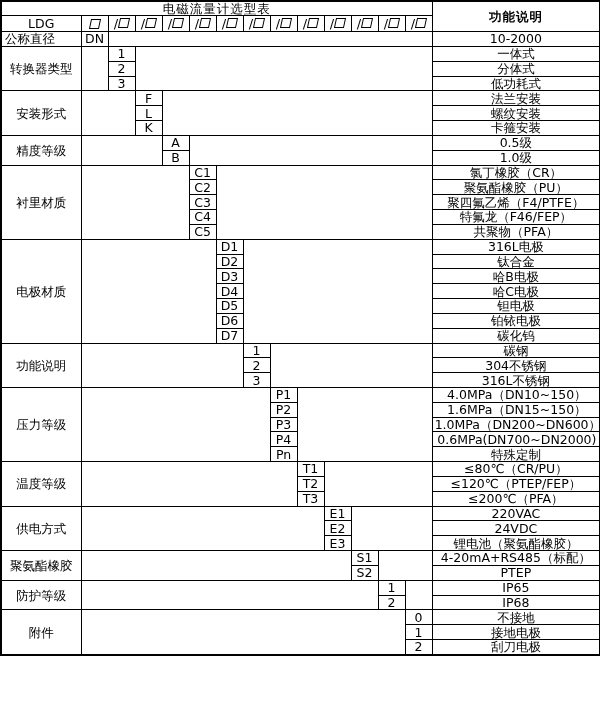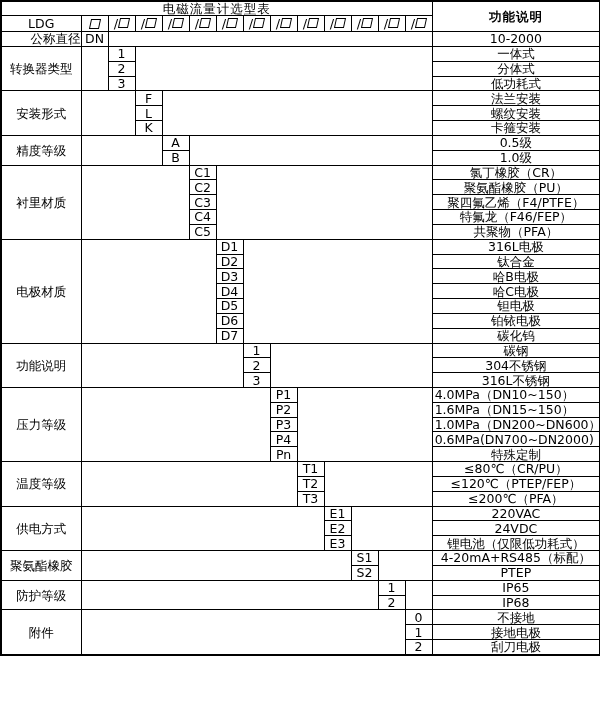--- a/index.html
+++ b/index.html
@@ -44,28 +44,28 @@
     border-left: 2px solid #000000;
     font-size: 13px;
     letter-spacing: 1px;
     font-weight: bold;
   }
   td.desc {
     border-left: 2px solid #000000;
     font-size: 12.5px;
   }
   td.desc.left {
-    text-align: left;
+    text-align: center;
     padding-left: 2px;
   }
   td.cat-label {
     font-size: 12.5px;
   }
   td.cat-label.left {
-    text-align: right;
+    text-align: left;
     padding-left: 3px;
     margin-left: 28px;
   }
   td.ldg-label {
     text-align: left;
     padding-left: 6px;
     font-size: 12px;
   }
   td.code-cell {
     font-size: 11.5px;
@@ -296,21 +296,21 @@
           <td class="code-cell">E1</td>
           <td class="spacer-cell" colspan="3" rowspan="3"></td>
           <td class="desc">220VAC</td>
         </tr>
         <tr>
           <td class="code-cell">E2</td>
           <td class="desc">24VDC</td>
         </tr>
         <tr>
           <td class="code-cell">E3</td>
-          <td class="desc">锂电池（仅限低功耗式）</td>
+          <td class="desc">锂电池（聚氨酯橡胶）</td>
         </tr>
         <tr>
           <td class="cat-label" rowspan="2">聚氨酯橡胶</td>
           <td class="spacer-cell" colspan="10" rowspan="2"></td>
           <td class="code-cell">S1</td>
           <td class="spacer-cell" colspan="2" rowspan="2"></td>
           <td class="desc">4-20mA+RS485（标配）</td>
         </tr>
         <tr>
           <td class="code-cell">S2</td>

